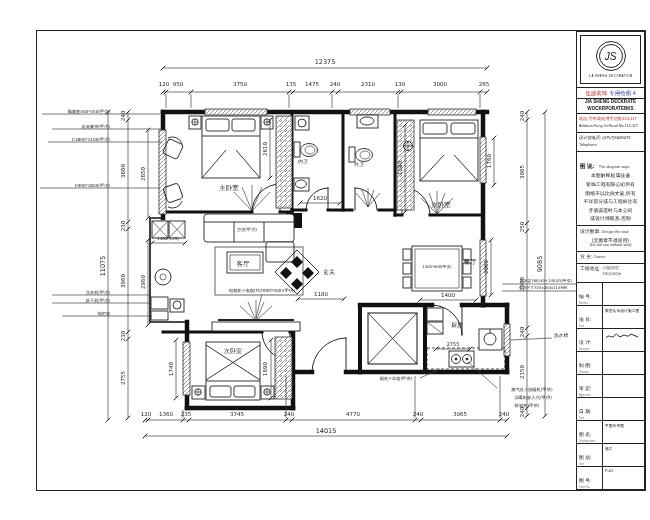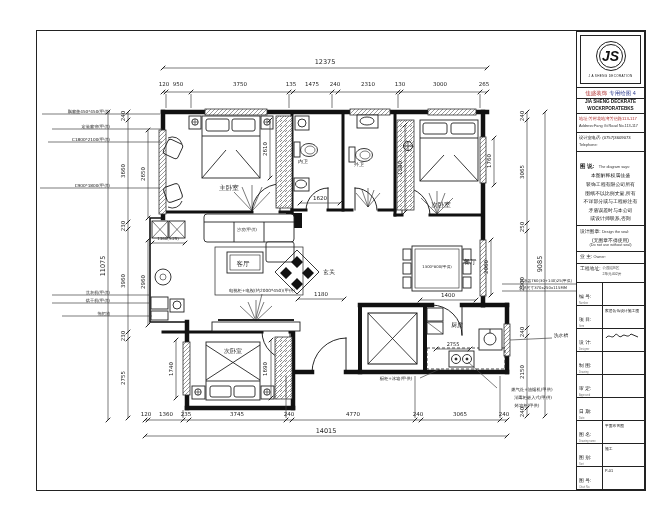--- a/index.html
+++ b/index.html
@@ -12,21 +12,21 @@
   
   #titleblock{position:absolute;left:576px;top:31px;width:69px;height:459px;
       border:1px solid #222;box-sizing:border-box;background:#fff;display:flex;flex-direction:column;}
   .tb-cell{border-bottom:1px solid #222;box-sizing:border-box;overflow:hidden;}
   #tb-logo{height:70px;display:flex;align-items:center;justify-content:center;padding:3px;}
   .logo-frame{border:1px solid #222;width:100%;height:100%;display:flex;flex-direction:column;
       align-items:center;justify-content:center;box-sizing:border-box;}
   .logo-circle{width:28px;height:28px;border:1.6px solid #222;border-radius:50%;display:flex;
       align-items:center;justify-content:center;position:relative;}
   .logo-circle::after{content:"";position:absolute;inset:2px;border:0.7px solid #222;border-radius:50%;}
-  .logo-js{font-style:italic;font-weight:bold;font-size:14px;}
+  .logo-js{font-style:italic;font-weight:normal;font-size:10px;}
   .logo-ring{font-size:3px;letter-spacing:.4px;margin-top:3px;white-space:nowrap;}
   #tb-brandcn{height:13px;display:flex;align-items:center;justify-content:center;gap:2px;font-size:5.5px;white-space:nowrap;}
   #tb-branden{height:19px;display:flex;flex-direction:column;align-items:center;justify-content:center;
       font-size:4.6px;font-weight:bold;line-height:1.5;}
   .tb-small{height:23px;padding:2px 2px;font-size:4.2px;line-height:1.6;}
   .tb-en{color:#333;font-size:3.8px;}
   #tb-notes{height:93px;padding:2px 3px;}
   .notes-head{font-size:5.5px;font-weight:bold;}
   .note-line{font-size:4.9px;line-height:8.6px;text-align:center;white-space:nowrap;}
   #tb-stamp{height:31px;padding:2px 3px;font-size:4.8px;}

